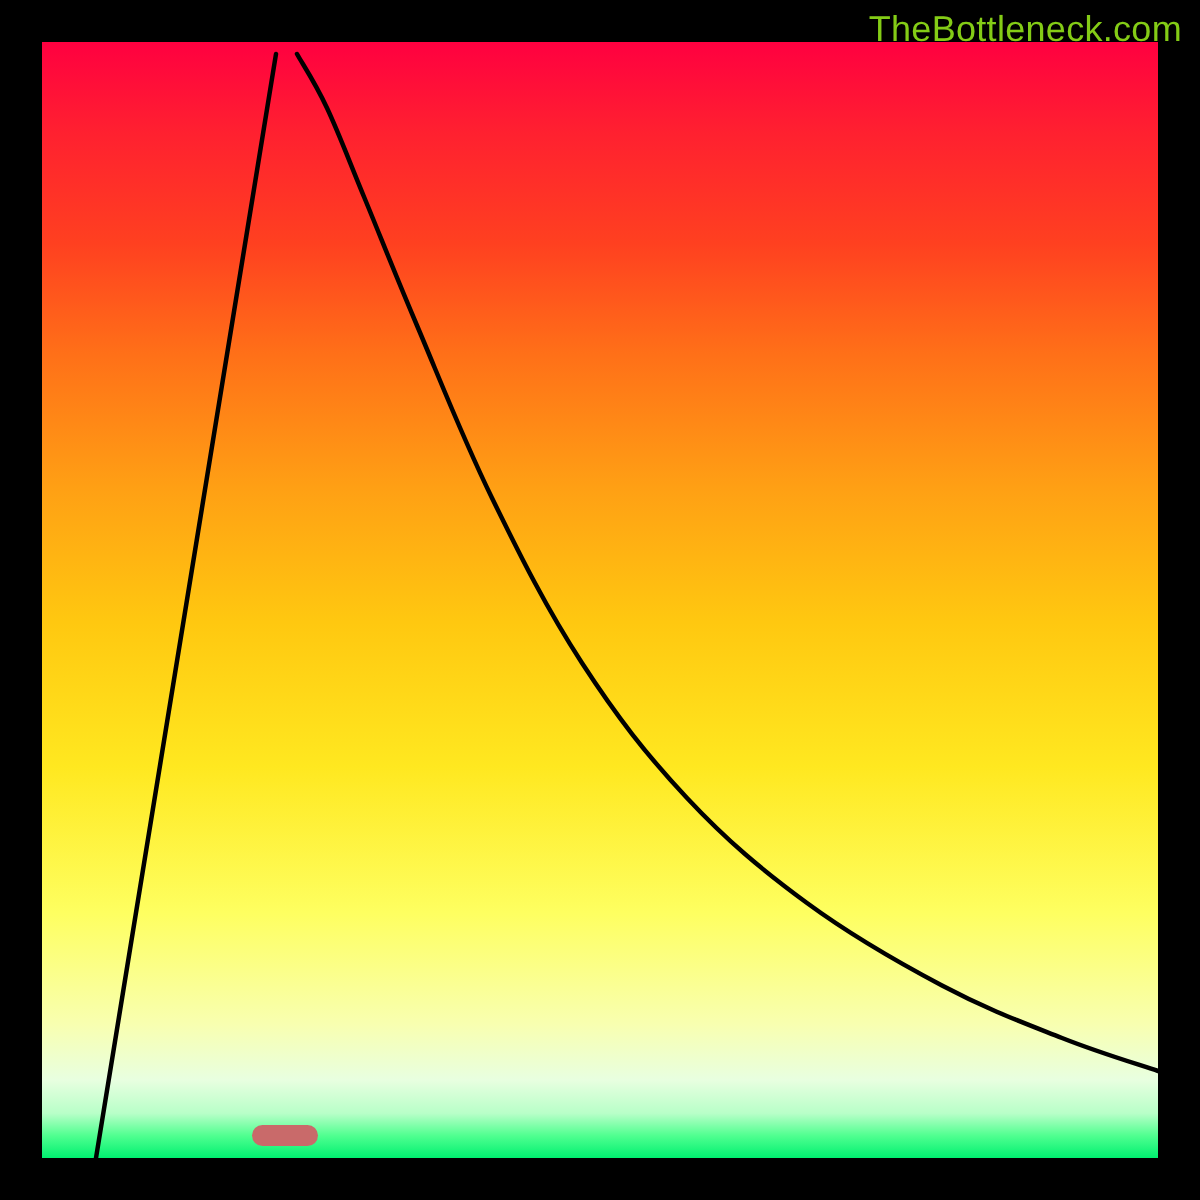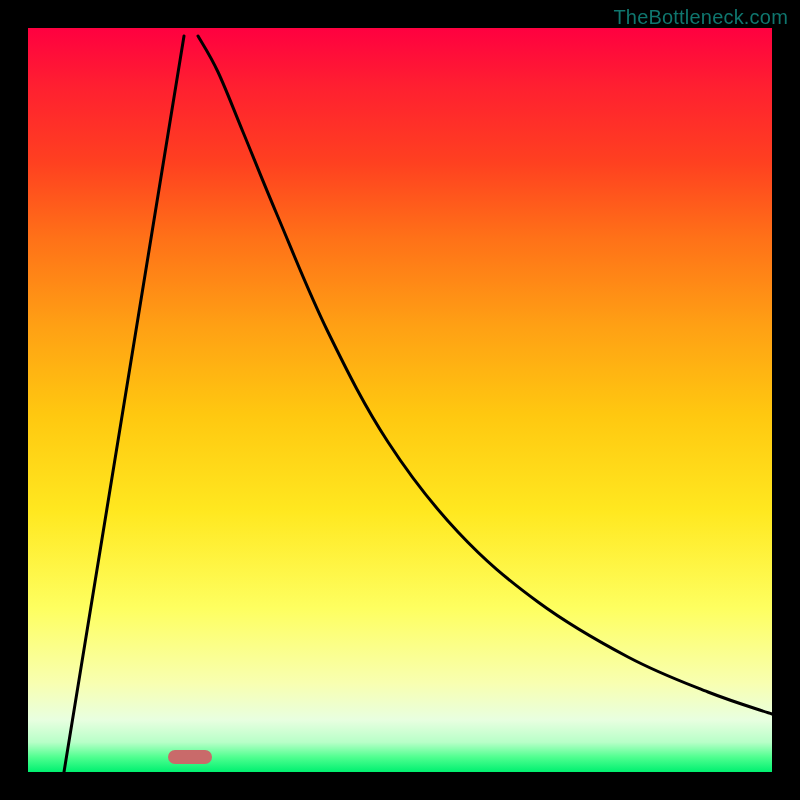--- a/index.html
+++ b/index.html
@@ -30,22 +30,22 @@
       #b8ffc8 96%,
       #50ff90 98%,
       #00f070 100%
     );
     overflow: visible;
   }
   .watermark {
     position: absolute;
     top: 6px;
     right: 12px;
-    color: #0f766e;
-    font-size: 20px;
+    color: #84cc16;
+    font-size: 24px;
     font-weight: 500;
     letter-spacing: 0.2px;
     z-index: 5;
     text-align: right;
   }
   svg.curves {
     position: absolute;
     left: 0;
     top: 0;
     width: 744px;

